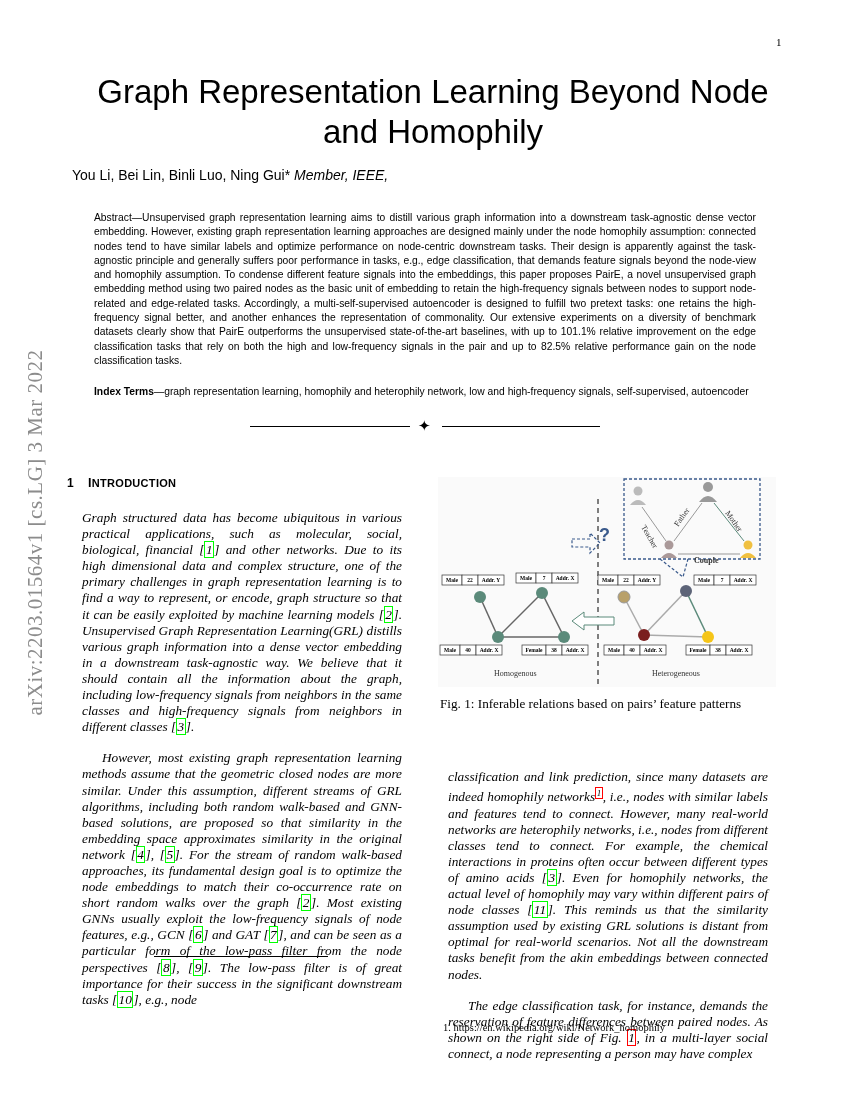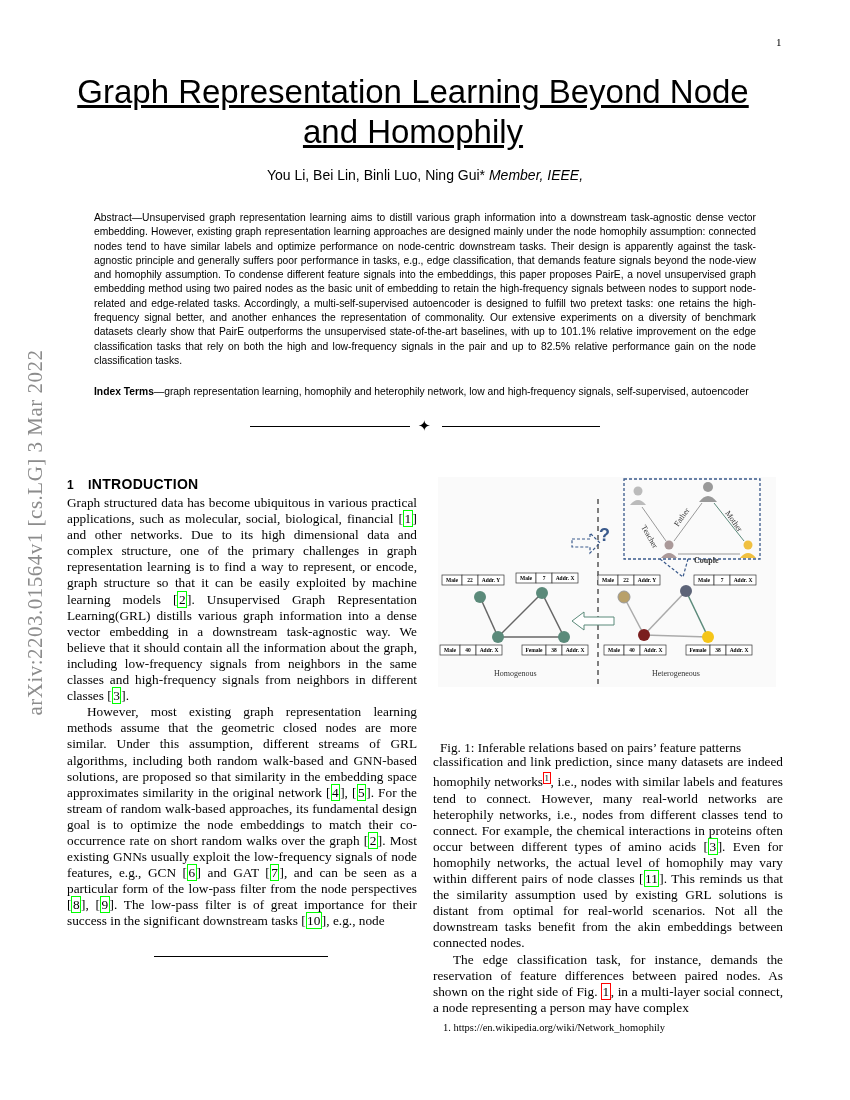--- a/index.html
+++ b/index.html
@@ -1,45 +1,45 @@
 <!DOCTYPE html>
 <html><head>
 <meta charset="utf-8">
 <style>
   html, body { margin:0; padding:0; background:#fff; }
   body { width:850px; height:1100px; position:relative; overflow:hidden; color:#000; }
   .page-num { position:absolute; top:36px; left:776px; font:11px "Liberation Serif", serif; }
   .arxiv { position:absolute; left:-205px; top:520px; width:480px; transform:rotate(-90deg); transform-origin:center;
     font:21px "Liberation Serif", serif; color:#8c8c8c; letter-spacing:0.5px; white-space:nowrap; text-align:center; }
-  .title { position:absolute; top:72px; left:48px; width:730px; text-align:center;
-    font:33px "Liberation Sans", sans-serif; line-height:40px;text-decoration:underline; }
-  .authors { position:absolute; top:167px; left:60px; width:730px; text-align:center; font:14px "Liberation Sans", sans-serif; }
+  .title { position:absolute; top:72px; left:68px; width:730px; text-align:center;
+    font:33px "Liberation Sans", sans-serif; line-height:40px; }
+  .authors { position:absolute; top:167px; left:72px; width:730px; font:14px "Liberation Sans", sans-serif; }
   .authors i { font-style:italic; }
   .abstract { position:absolute; top:211px; left:94px; width:662px; font:10.3px "Liberation Sans", sans-serif; line-height:14.3px; text-align:justify; }
   .abstract b { font-weight:normal; }
   .index-terms { position:absolute; top:385px; left:94px; width:662px; font:10.3px "Liberation Sans", sans-serif; line-height:14.3px; }
   .sep { position:absolute; top:426px; left:250px; width:350px; height:1px; }
   .sep .l { position:absolute; left:0; top:0; width:160px; border-top:1px solid #000; }
   .sep .r { position:absolute; left:192px; top:0; width:158px; border-top:1px solid #000; }
   .sep .d { position:absolute; left:168px; top:-9px; font:15px "DejaVu Sans", sans-serif; }
   .sec-head { position:absolute; top:476px; left:67px; font:bold 12px "Liberation Sans", sans-serif; letter-spacing:0.3px; }
   .sec-head .num { margin-right:14px; }
   .sec-head .big { font-size:12.5px; }
   .col { position:absolute; font:13.3px "Liberation Serif", serif; line-height:16.1px; text-align:justify; }
-  .col p { margin:0; }
+  .col p { margin:15px;font-style:italic; }
   .col p.ind { text-indent:20px; }
   .cite { border:1px solid #00ff00; padding:0 0.5px; }
   .cite-r { border:1px solid #ff0000; padding:0 0.5px; }
   #left-col { top:495px; left:67px; width:350px; }
   #right-col { top:754px; left:433px; width:350px; }
   .fn-rule { position:absolute; top:956px; left:154px; width:174px; border-top:1px solid #000; }
   .footnote-left { position:absolute; top:962px; left:67px; width:350px; font:italic 10px "Liberation Serif", serif; line-height:12.6px; }
   .footnote-right { position:absolute; top:1022px; left:443px; width:350px; font:10.5px "Liberation Serif", serif; }
   .figure { position:absolute; top:477px; left:438px; width:338px; height:210px; background:#fafafa; }
-  .caption { position:absolute; top:696px; left:440px; width:340px; font:13.2px "Liberation Serif", serif;margin-top:44px; }
+  .caption { position:absolute; top:696px; left:440px; width:340px; font:13.2px "Liberation Serif", serif; }
   .feat { font-family:"Liberation Serif", serif; font-weight:bold; font-size:5.5px; }
   .fig-lbl { font-family:"Liberation Serif", serif; font-size:8px; fill:#333; }
 </style>
 </head>
 <body>
 
 <div class="page-num">1</div>
 <div class="arxiv">arXiv:2203.01564v1  [cs.LG]  3 Mar 2022</div>
 
 <div class="title">Graph Representation Learning Beyond Node and Homophily</div>
@@ -55,21 +55,21 @@
   <b>Index Terms</b><span>—graph representation learning, homophily and heterophily network, low and high-frequency signals, self-supervised, autoencoder</span>
 </div>
 
 <div class="sep">
   <div class="l"></div>
   <div class="d">✦</div>
   <div class="r"></div>
 </div>
 
 <div class="sec-head">
-  <span class="num">1</span><span class="big">I</span><span style="font-size:14px">NTRODUCTION</span>
+  <span class="num">1</span><span class="big">I</span><span style="font-size:11px">NTRODUCTION</span>
 </div>
 
 <div class="col" id="left-col">
   <p>
     <span>Graph structured data has become ubiquitous in various practical applications, such as molecular, social, biological, financial </span>[<a class="cite">1</a>]<span> and other networks. Due to its high dimensional data and complex structure, one of the primary challenges in graph representation learning is to find a way to represent, or encode, graph structure so that it can be easily exploited by machine learning models </span>[<a class="cite">2</a>]<span>. Unsupervised Graph Representation Learning(GRL) distills various graph information into a dense vector embedding in a downstream task-agnostic way. We believe that it should contain all the information about the graph, including low-frequency signals from neighbors in the same classes and high-frequency signals from neighbors in different classes </span>[<a class="cite">3</a>]<span>.</span>
   </p>
   <p class="ind">
     <span>However, most existing graph representation learning methods assume that the geometric closed nodes are more similar. Under this assumption, different streams of GRL algorithms, including both random walk-based and GNN-based solutions, are proposed so that similarity in the embedding space approximates similarity in the original network </span>[<a class="cite">4</a>]<span>, </span>[<a class="cite">5</a>]<span>. For the stream of random walk-based approaches, its fundamental design goal is to optimize the node embeddings to match their co-occurrence rate on short random walks over the graph </span>[<a class="cite">2</a>]<span>. Most existing GNNs usually exploit the low-frequency signals of node features, e.g., GCN </span>[<a class="cite">6</a>]<span> and GAT </span>[<a class="cite">7</a>]<span>, and can be seen as a particular form of the low-pass filter from the node perspectives </span>[<a class="cite">8</a>]<span>, </span>[<a class="cite">9</a>]<span>. The low-pass filter is of great importance for their success in the significant downstream tasks </span>[<a class="cite">10</a>]<span>, e.g., node</span>
   </p>
 </div>

